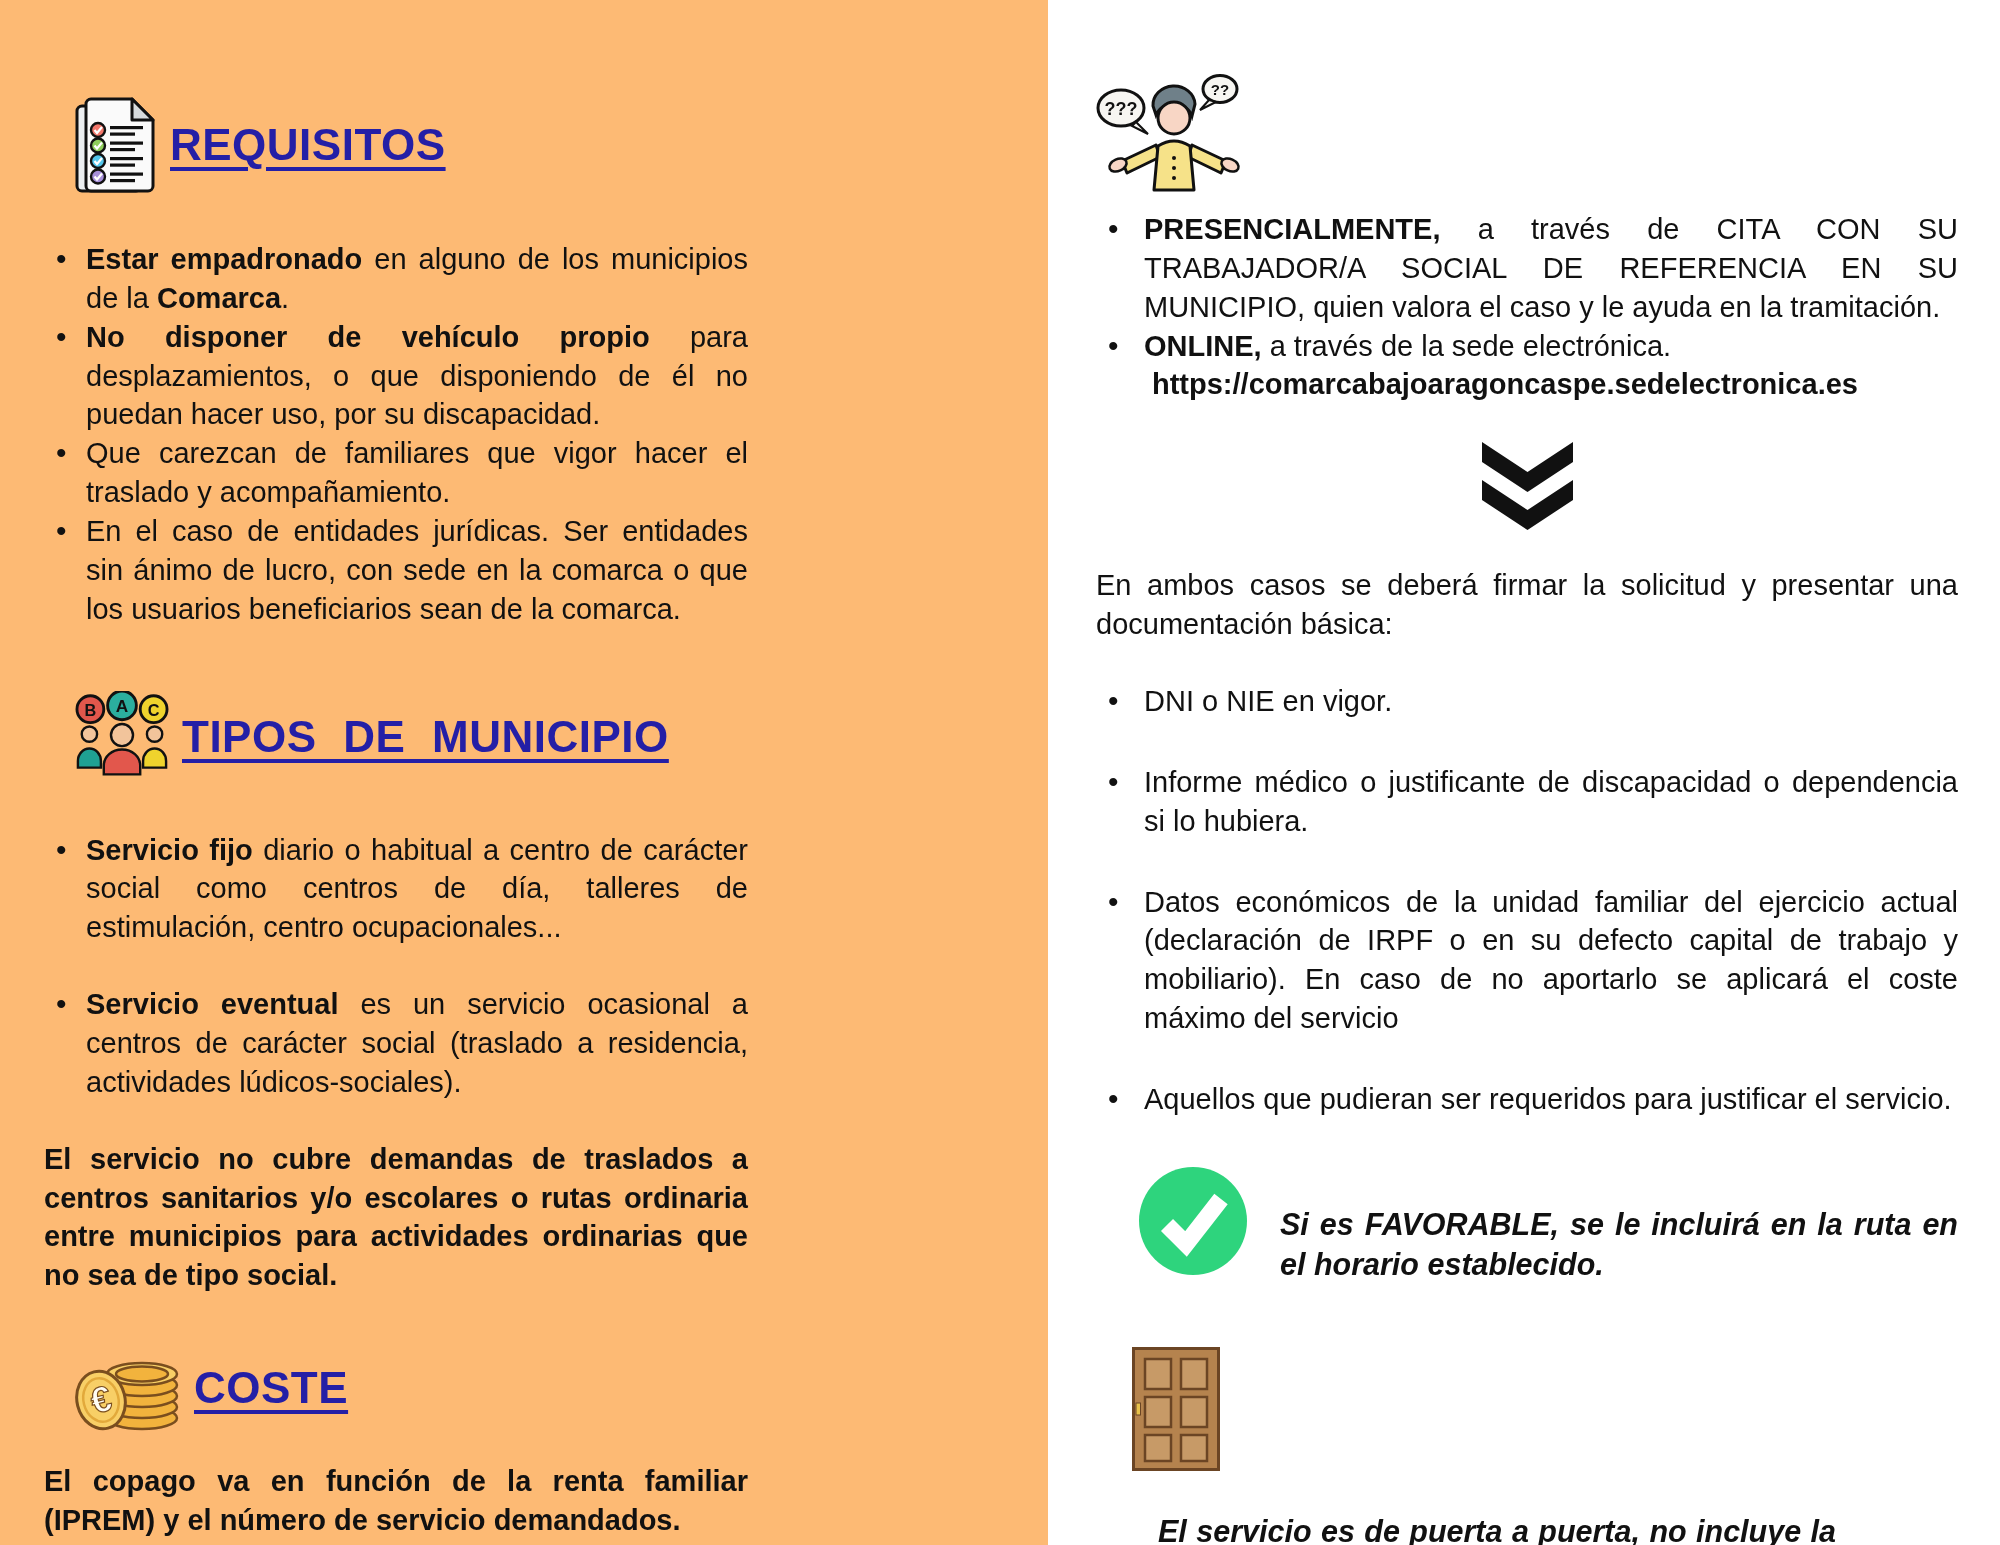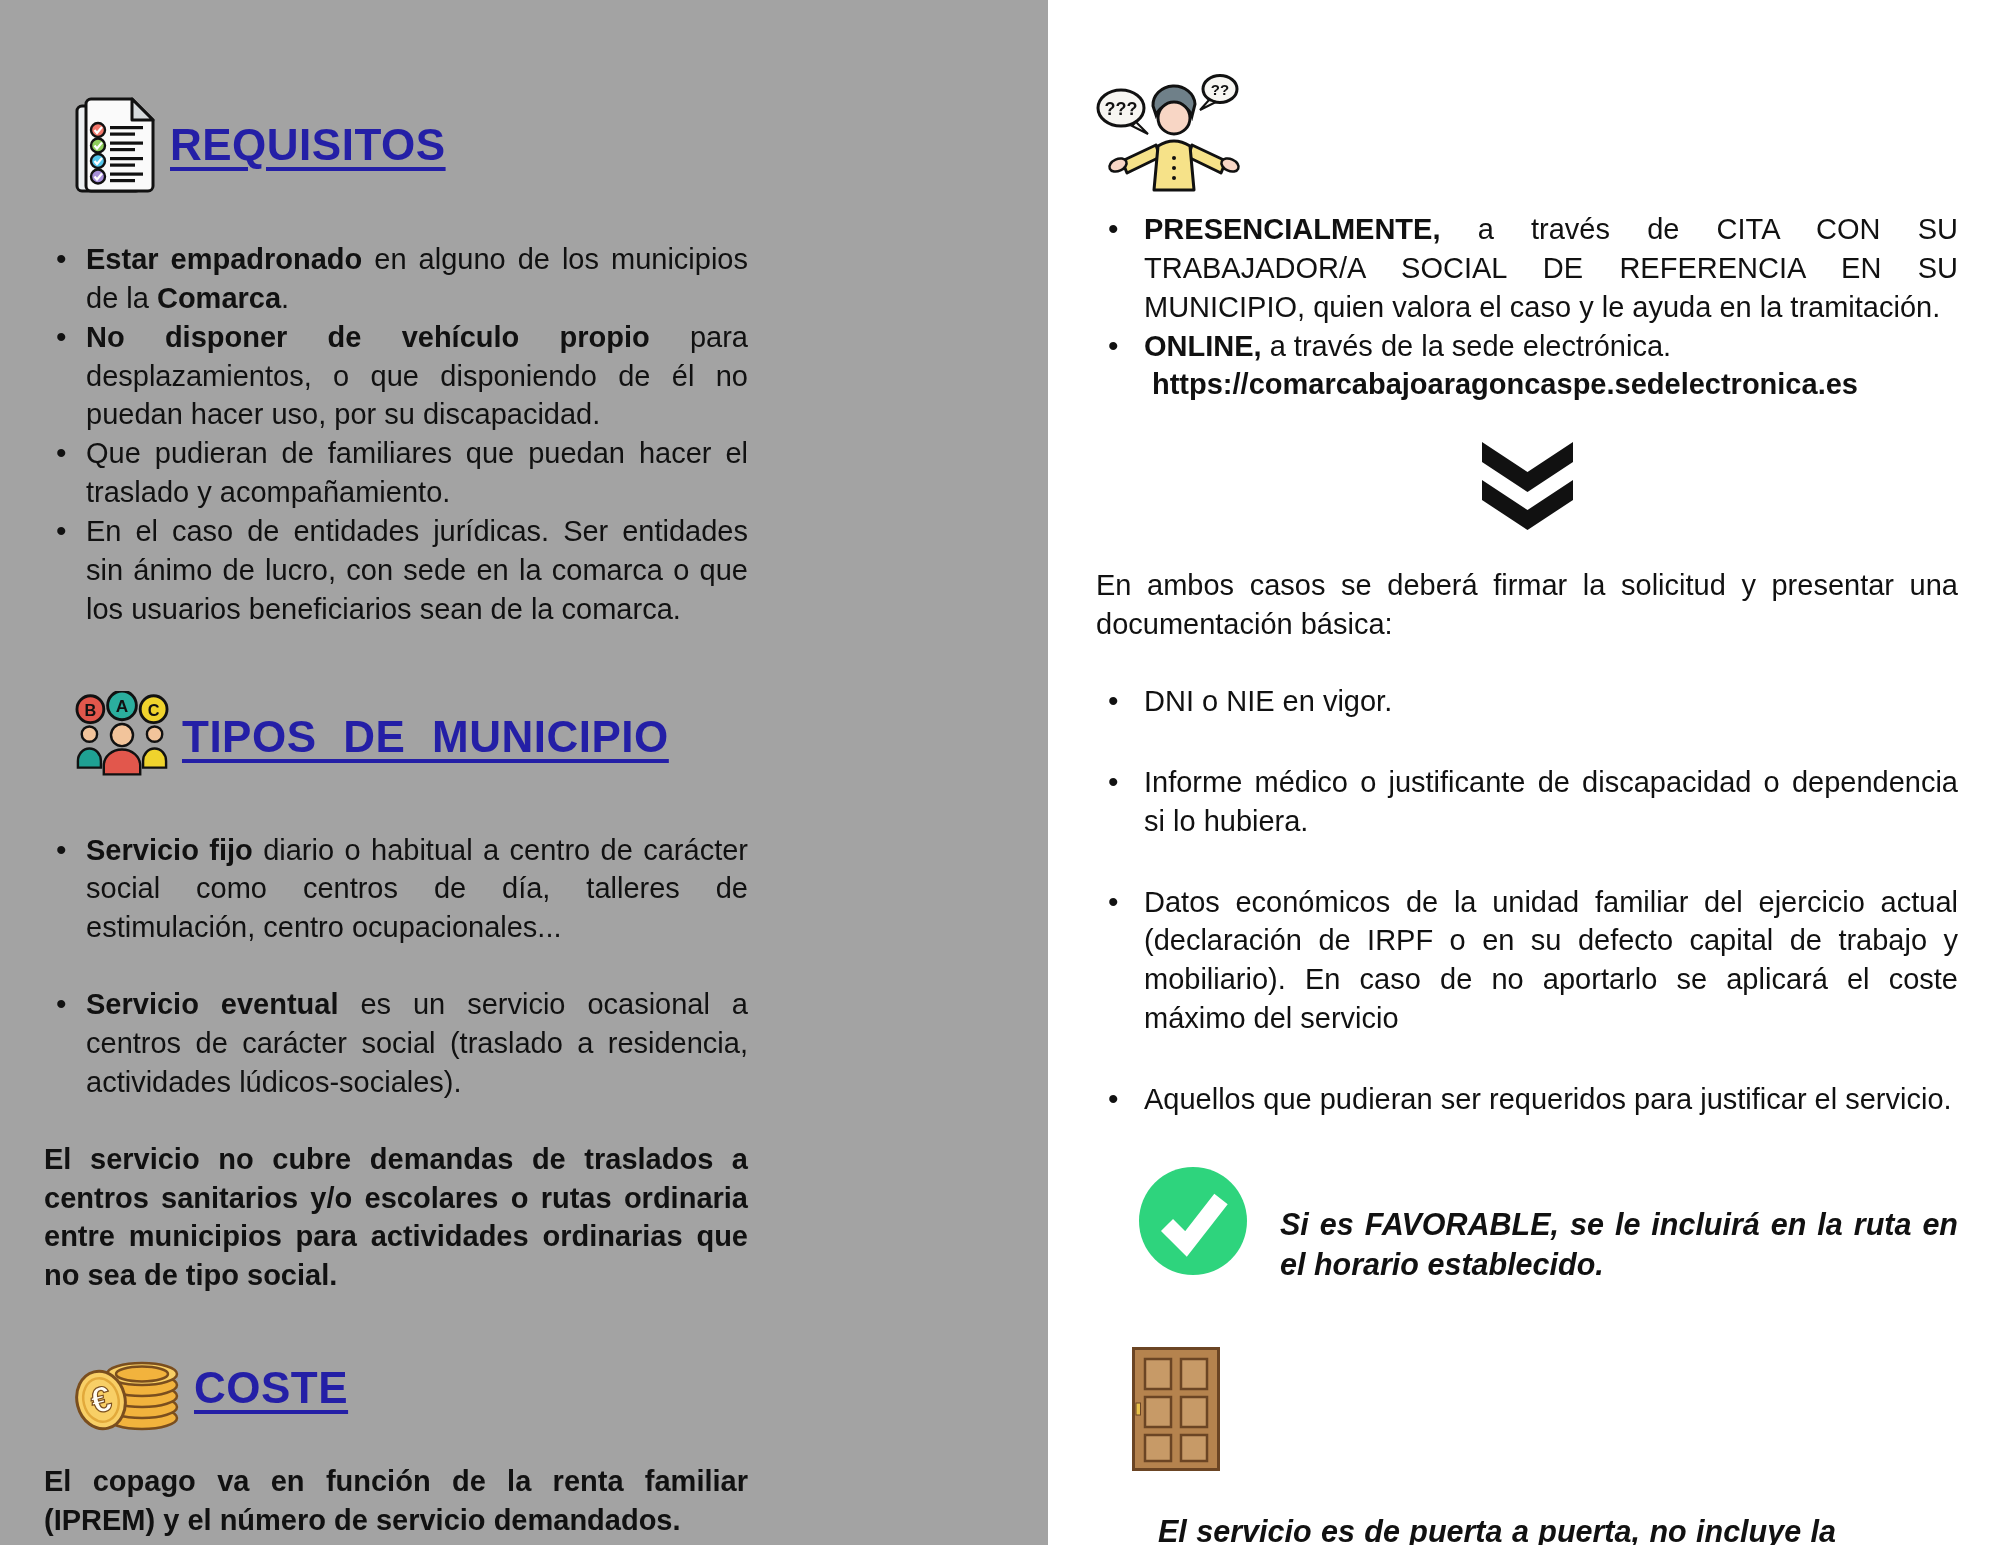--- a/index.html
+++ b/index.html
@@ -3,21 +3,21 @@
 <meta charset="utf-8">
 <style>
   html,body { margin:0; padding:0; }
   body {
     width:2000px; height:1545px;
     font-family:"Liberation Sans","DejaVu Sans",sans-serif;
     color:#111; background:#fff;
   }
   .page { display:flex; width:2000px; height:1545px; }
   .col { box-sizing:border-box; }
-  .col-left  { width:1200px; background:#a3a3a3; padding:96px 0 0 44px; }
+  .col-left  { width:1200px; background:#fdba74; padding:96px 0 0 44px; }
   .col-right { width:1000px; background:#FFFFFF; padding:72px 42px 0 48px; }
   .left-inner { width:704px; }
 
   .sec-head { display:flex; align-items:center; gap:12px; }
   .sec-head .hicon { flex:0 0 auto; margin-left:30px; line-height:0; }
   .sec-title {
     margin:0; font-size:44px; font-weight:bold; color:#241FA6;
     letter-spacing:0.5px; word-spacing:14px;
     text-decoration:underline; text-decoration-thickness:4px; text-underline-offset:7px;
   }
@@ -99,21 +99,21 @@
                 <rect x="36" y="76.5" width="33" height="3.2"></rect>
                   <rect x="36" y="83" width="25" height="3.2"></rect>
               </g>
             </svg>
           </span>
           <h2 class="sec-title">REQUISITOS</h2>
         </div>
         <ul class="dots body-txt">
           <li><span class="b">Estar empadronado</span><span> en alguno de los municipios de la </span><span class="b">Comarca</span><span>.</span></li>
           <li><span class="b">No disponer de vehículo propio</span><span> para desplazamientos, o que disponiendo de él no puedan hacer uso, por su discapacidad.</span></li>
-          <li><span>Que pudieran de familiares que puedan hacer el traslado y acompañamiento.</span></li>
+          <li><span>Que carezcan de familiares que vigor hacer el traslado y acompañamiento.</span></li>
           <li><span>En el caso de entidades jurídicas. Ser entidades sin ánimo de lucro, con sede en la comarca o que los usuarios beneficiarios sean de la comarca.</span></li>
         </ul>
       </section>
 
       <section id="sec-tipos">
         <div class="sec-head">
           <span class="hicon">
             <svg width="96" height="92" viewBox="0 0 100 96">
               <g stroke="#111" stroke-width="3">
                 <circle cx="17" cy="19" r="14" fill="#E2574C"></circle>

